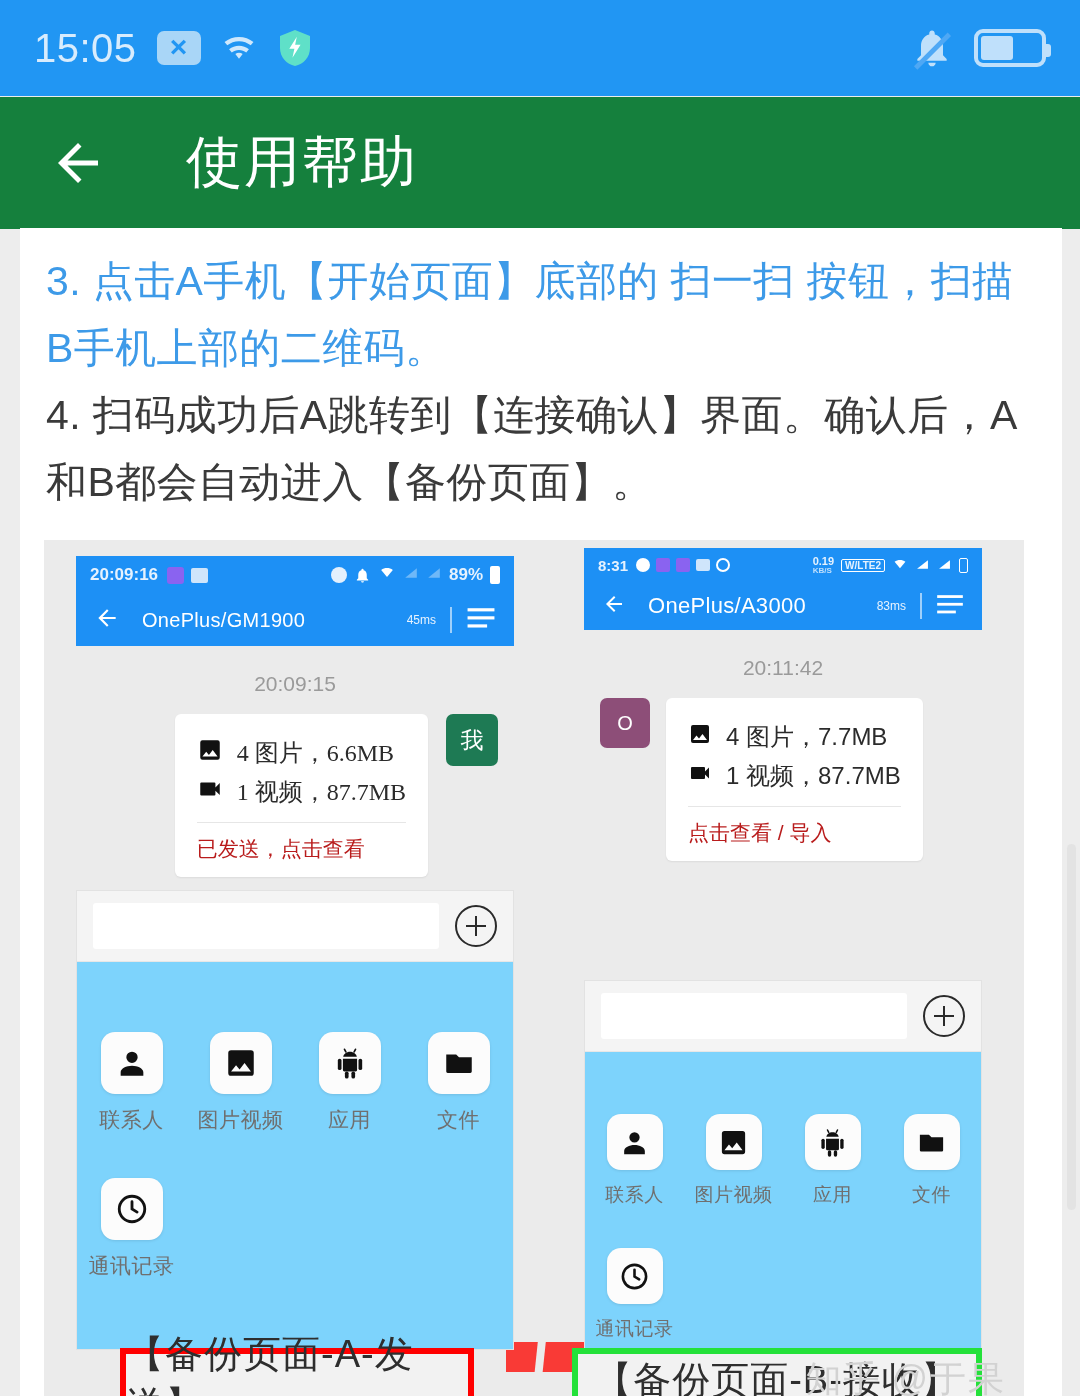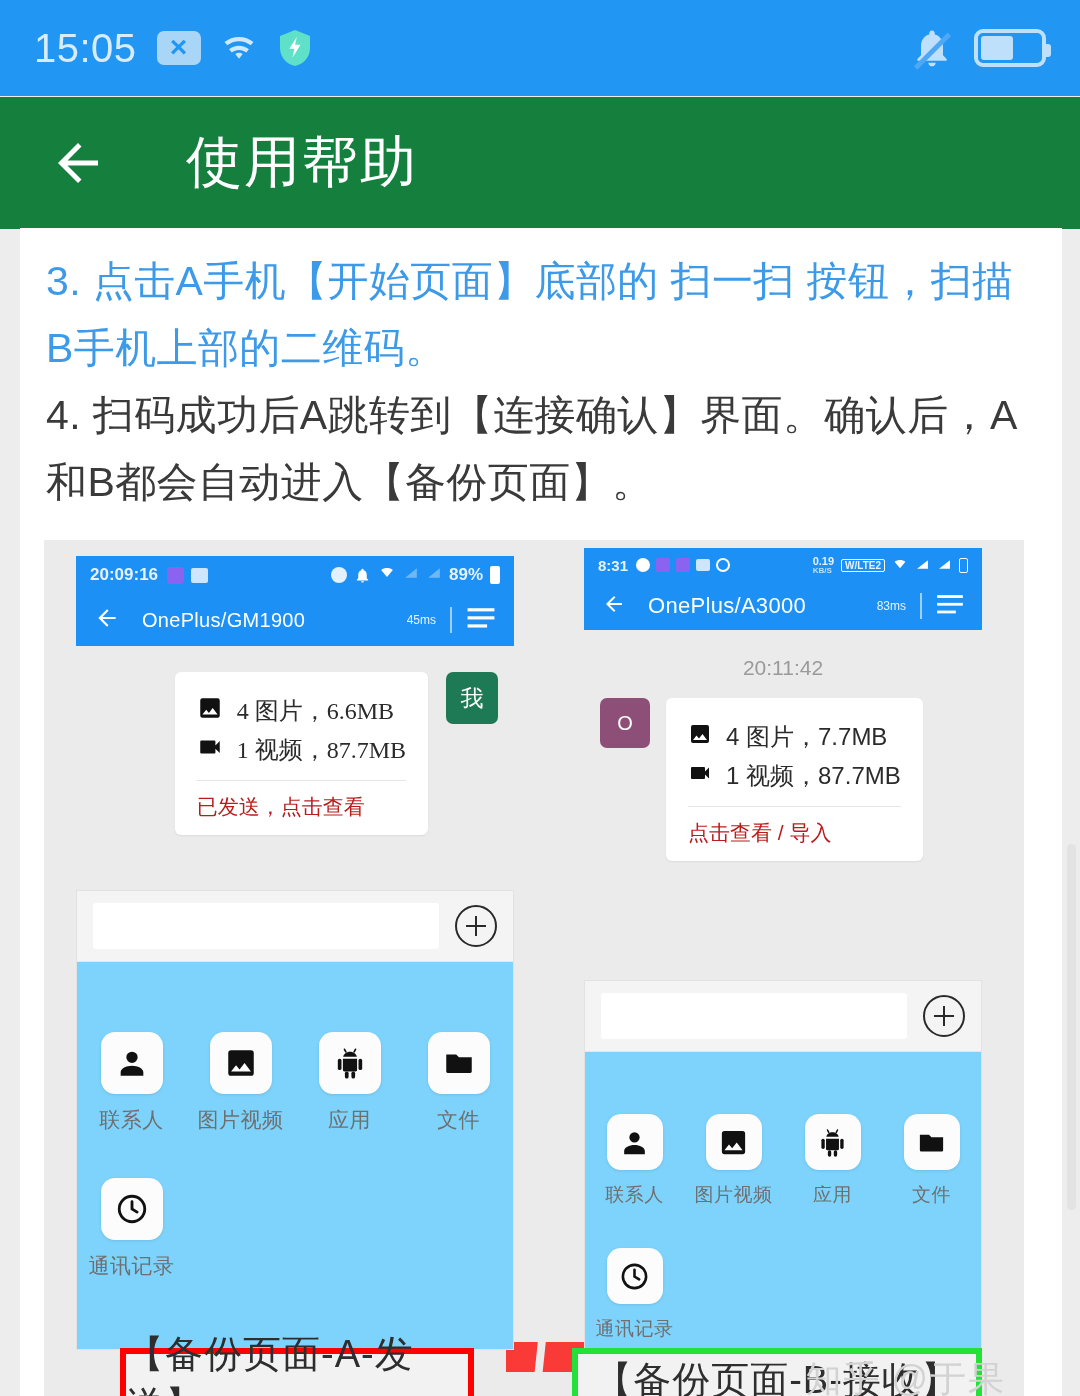--- a/index.html
+++ b/index.html
@@ -249,20 +249,21 @@
           <span class="pa-sep"></span>
           <span>
             <svg viewBox="0 0 24 18" width="30" height="22">
               <rect x="1" y="1" width="22" height="2.6" fill="#fff"></rect>
               <rect x="1" y="7.6" width="22" height="2.6" fill="#fff"></rect>
               <rect x="1" y="14.2" width="16" height="2.6" fill="#fff"></rect>
             </svg>
           </span>
         </div>
         <div class="chat-area" style="height:260px;">
+          <div class="chat-time">20:09:15</div>
           <div class="msg-row right">
             <div class="bubble">
               <div class="bubble-line">
                 <span>
                   <svg viewBox="0 0 24 24" width="26" height="26">
                       <path d="M21 19V5a2 2 0 00-2-2H5a2 2 0 00-2 2v14a2 2 0 002 2h14a2 2 0 002-2zM8.5 13.5l2.5 3 3.5-4.5 4.5 6H5l3.5-4.5z" fill="#111"></path>
                     </svg>
                 </span>
                 <span>4 图片，6.6MB</span>
               </div>

